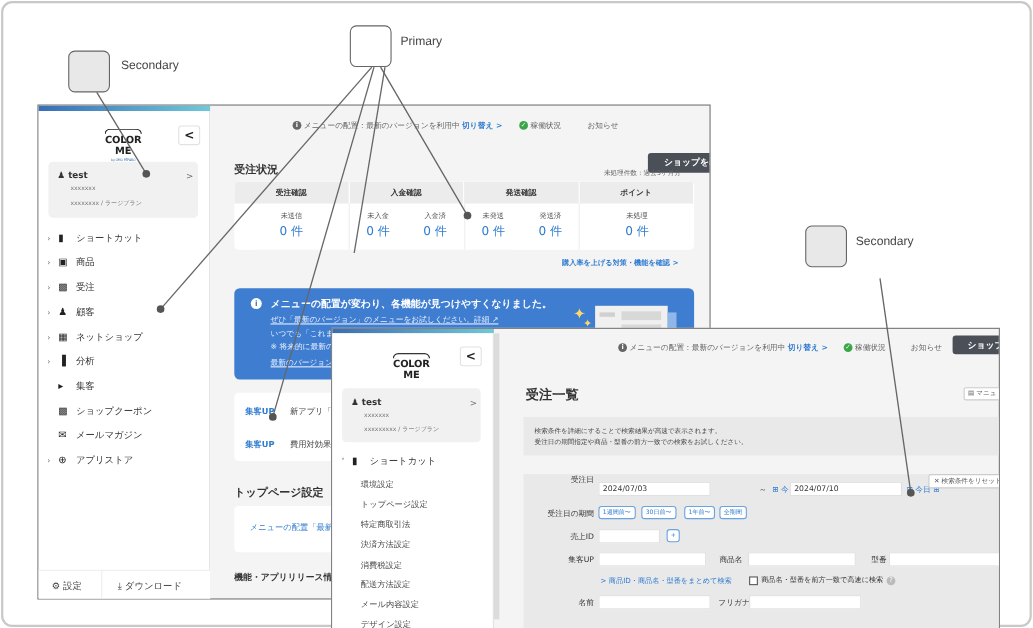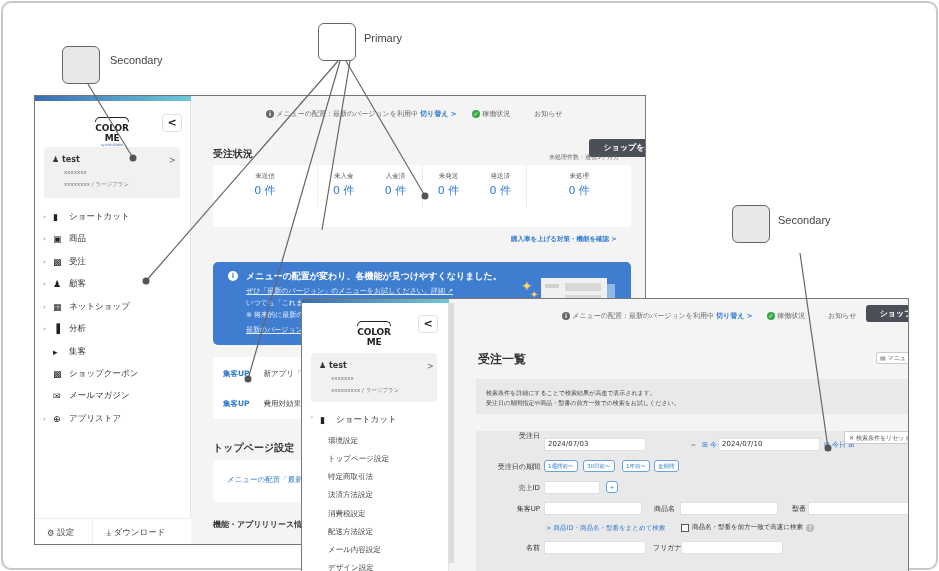--- a/index.html
+++ b/index.html
@@ -169,20 +169,26 @@
     <span class="hdr-item" style="left:75px;"><span class="info-sm">i</span> <span>メニューの配置：最新のバージョンを利用中</span> <span class="hdr-link">切り替え &gt;</span></span>
     <span class="hdr-item" style="left:281px;"><span class="check-ic">✓</span> <span>稼働状況</span></span>
     <span class="hdr-item" style="left:343px;">お知らせ</span>
     <div class="shop-btn" style="left:398px;top:2px;width:86px;height:18px;line-height:18px;margin-top:36px;">ショップを表示</div>
   </div>
 
   <div class="s1-main">
     <div class="sec-title" style="left:22px;top:22px;">受注状況</div>
     <div class="small-right" style="left:358px;top:28px;">未処理件数：過去3ヶ月分</div>
     <div class="status-card">
+      <div class="status-head">
+        <div>受注確認</div>
+        <div>入金確認</div>
+        <div>発送確認</div>
+        <div>ポイント</div>
+      </div>
       <div class="status-body">
         <div class="status-col">
             <div class="status-cell">
               <div class="lbl">未送信</div>
               <div class="val">0 件</div>
             </div>
           </div>
         <div class="status-col">
             <div class="status-cell">
               <div class="lbl">未入金</div>

